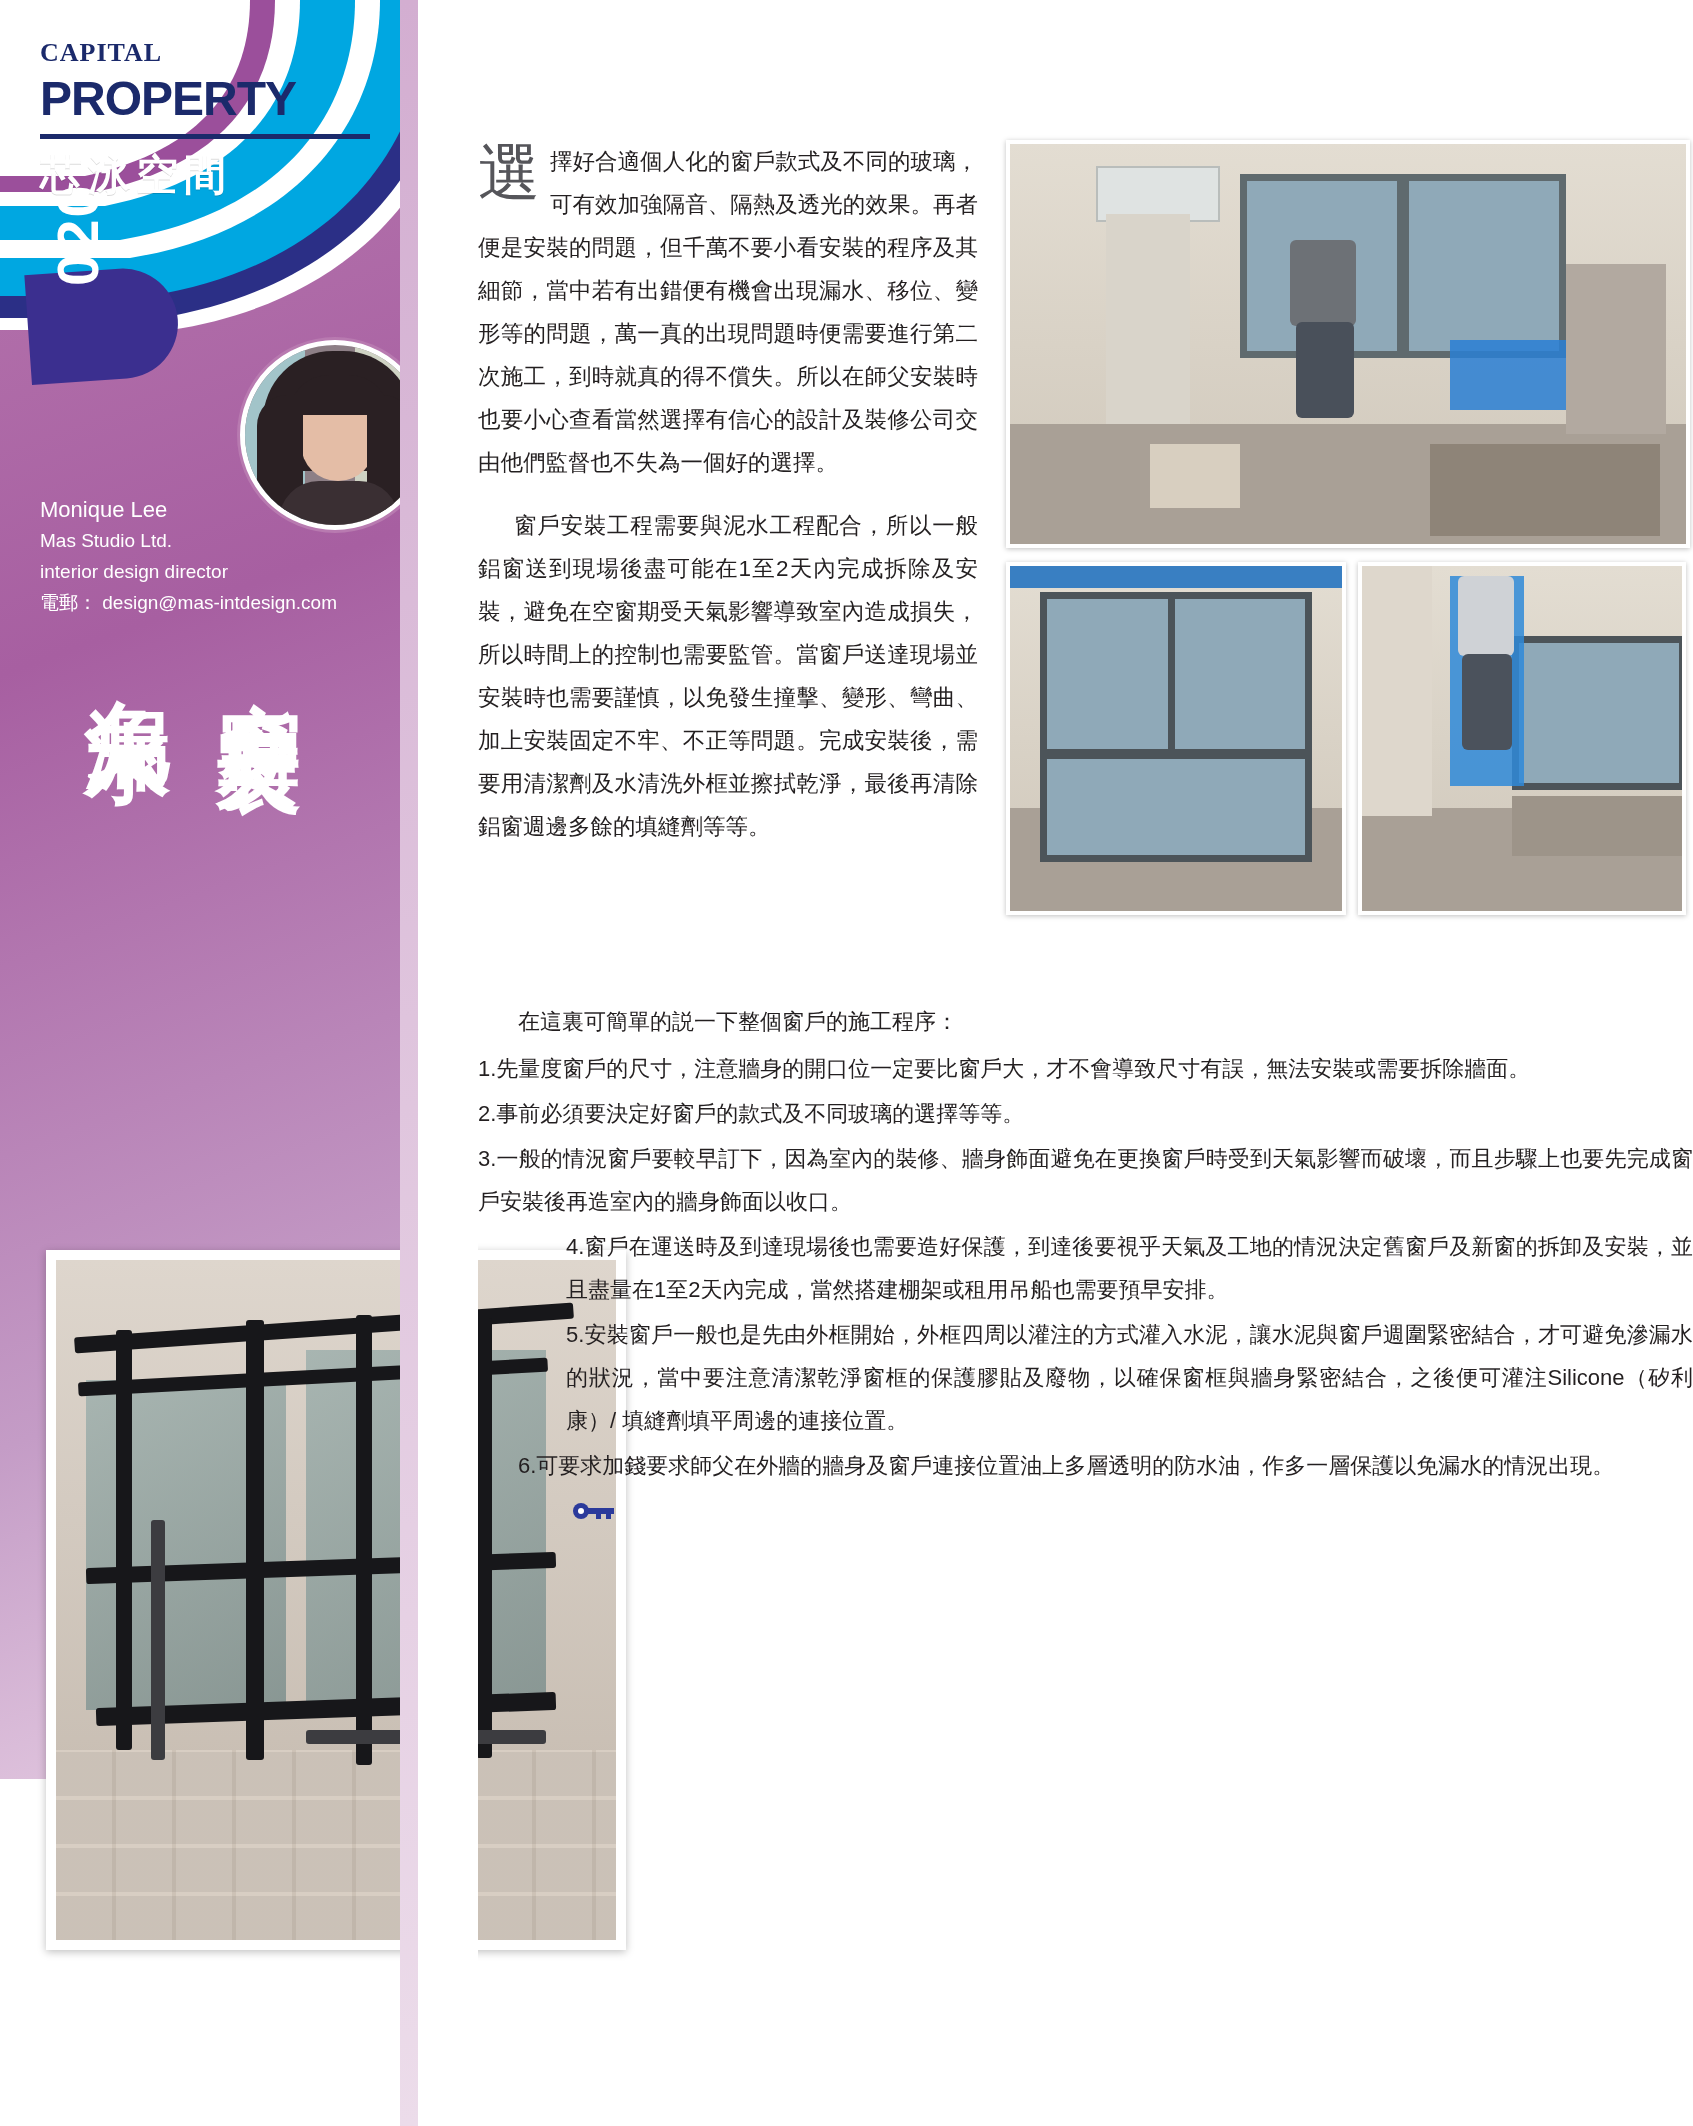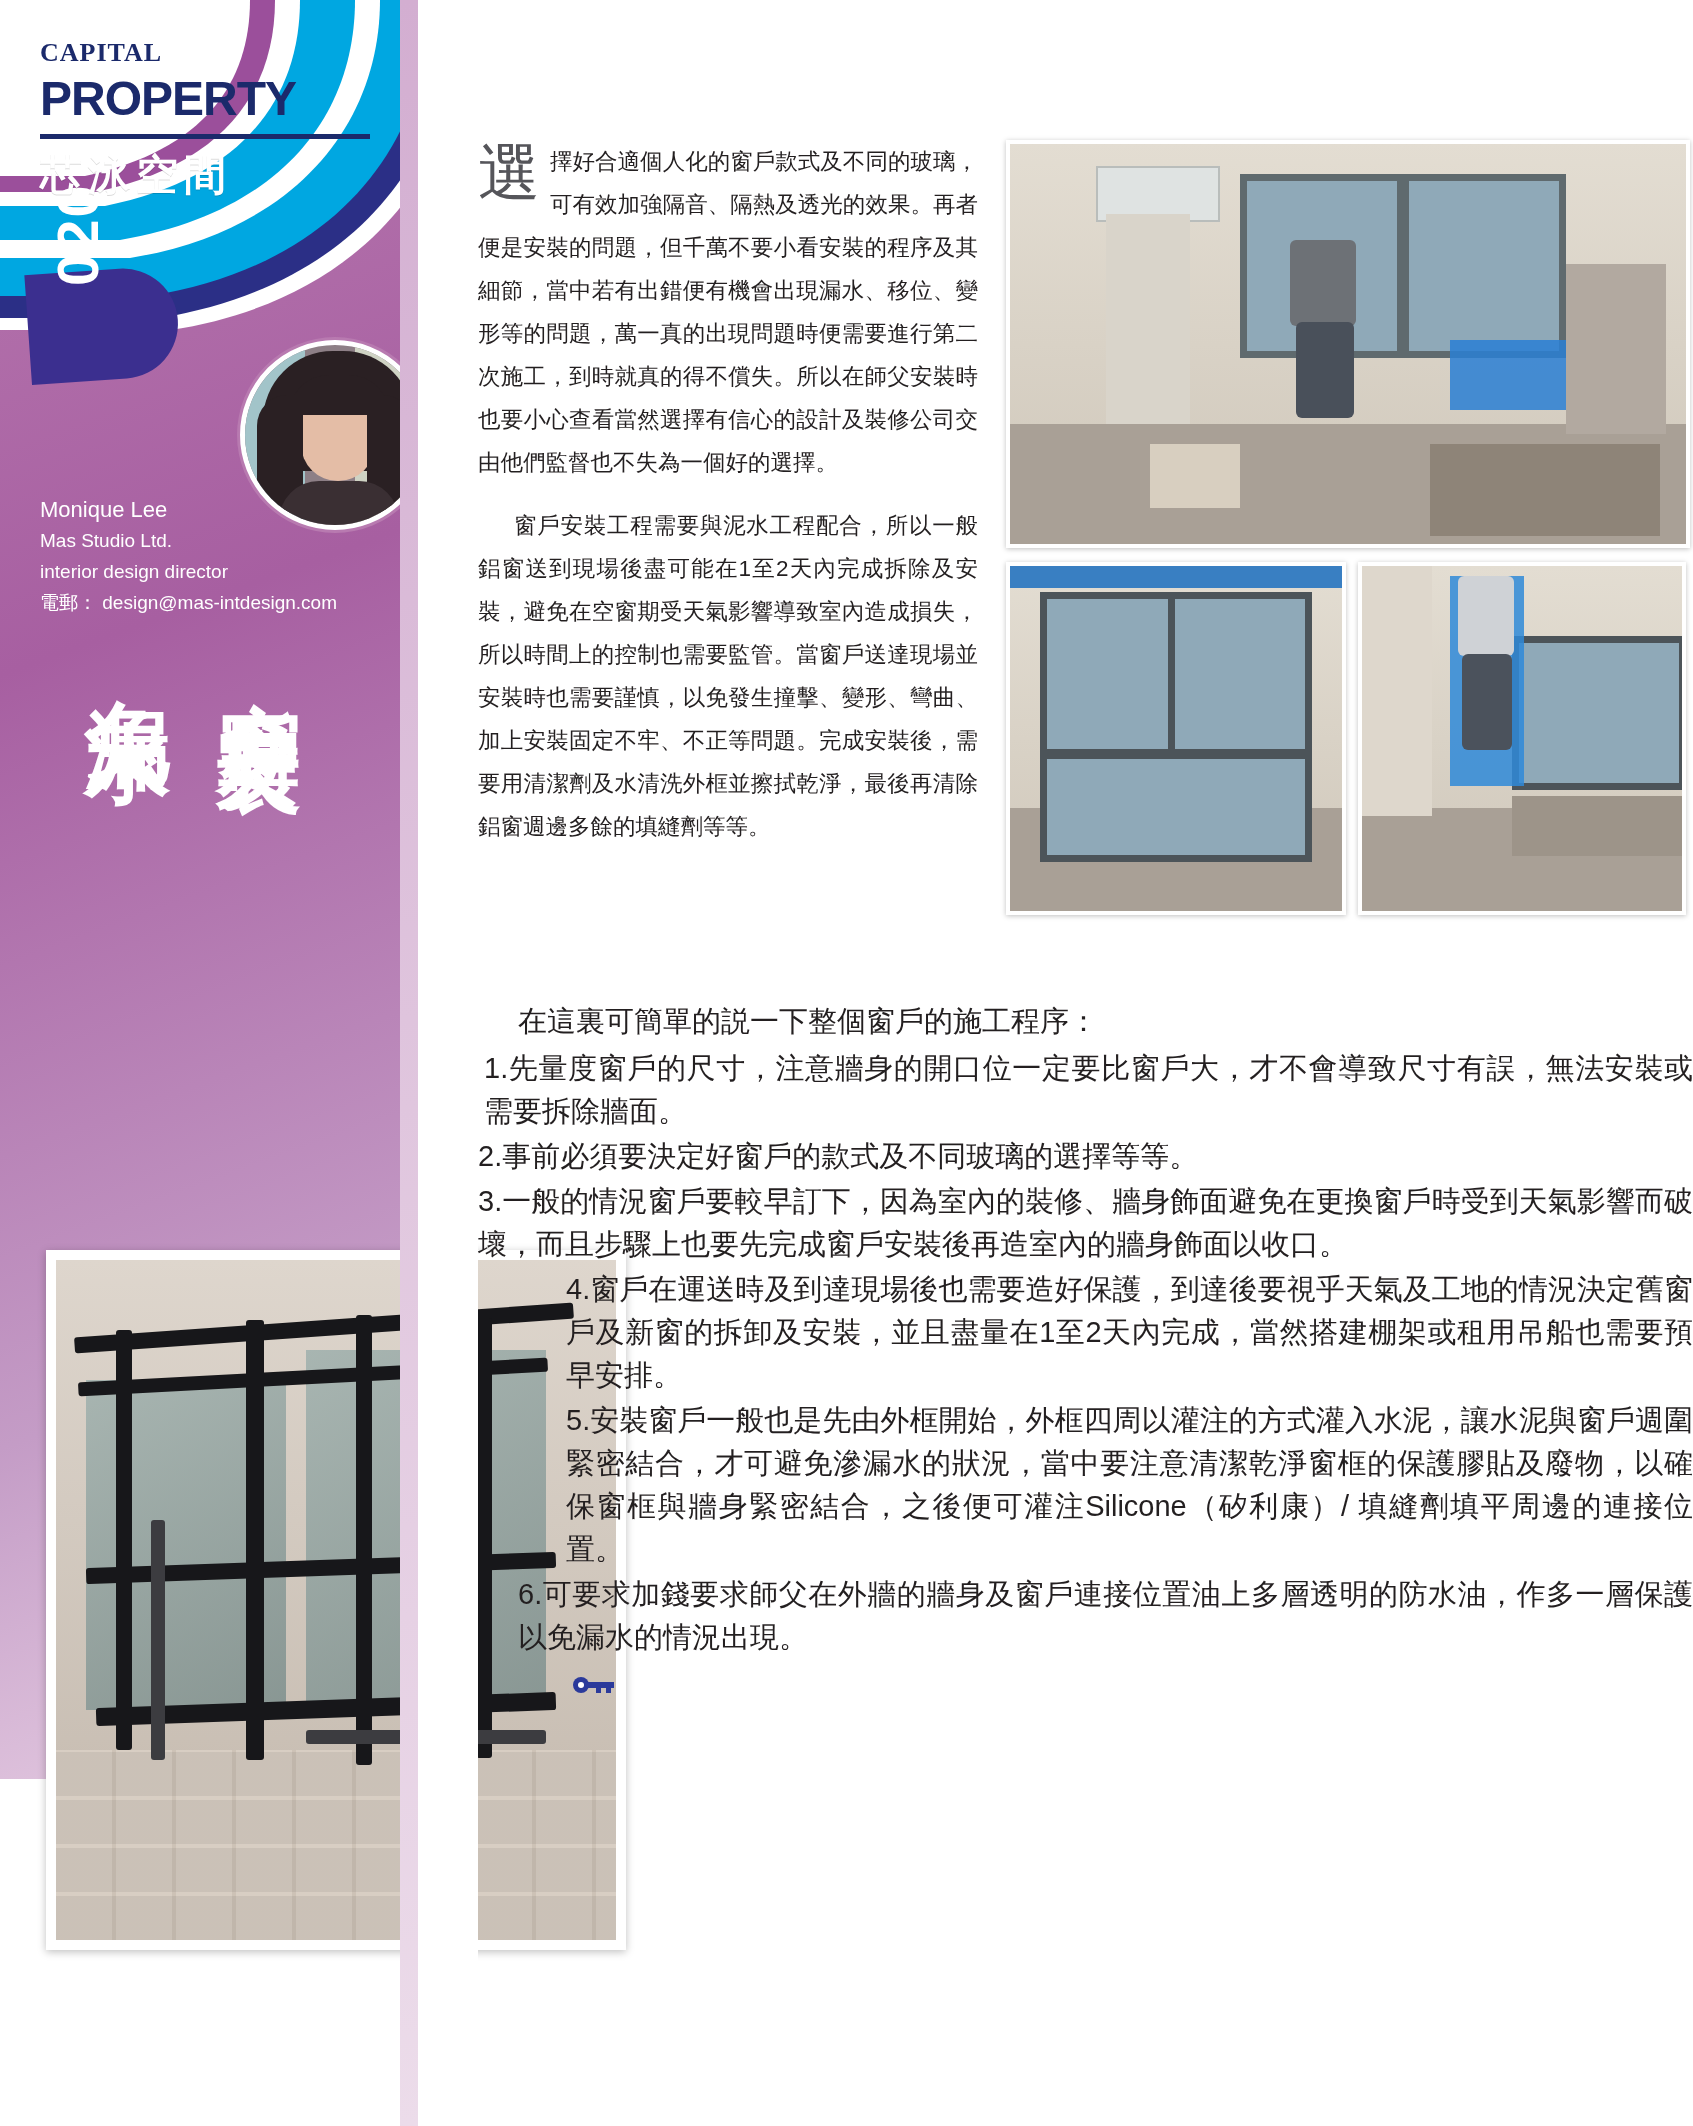--- a/index.html
+++ b/index.html
@@ -139,28 +139,28 @@
   
   .room-wall{position:absolute;inset:0;background:linear-gradient(180deg,#e3ddd2,#cfc7ba);}
   .room-win{position:absolute;background:#8fa9b8;border:7px solid #5f6a6e;}
   .room-floor{position:absolute;left:0;bottom:0;width:100%;height:30%;background:#a9a096;}
   .room-tarp{position:absolute;background:#2a7fd4;opacity:.85;}
   .room-person{position:absolute;background:#4a4f57;border-radius:6px;}
   .room-ac{position:absolute;background:#dfe3e2;border:2px solid #b9bdbb;}
   .room-col{position:absolute;background:#cdc5b8;}
   .steps{
     position:absolute;left:0;top:1000px;width:1215px;
-    font-size:29px;line-height:43px;color:#231f20;text-align:justify;
+    font-size:22px;line-height:43px;color:#231f20;text-align:justify;
   }
   .steps .lead{margin:0 0 4px 0;text-indent:40px;}
   .steps ol{margin:0;padding:0;list-style:none;counter-reset:st;}
   .steps li{
     position:relative;margin:0 0 2px 0;padding-left:0;
   }
-  .steps li.i1{margin-left:6px;}
+  .steps li.i1{margin-left:0;}
   .steps li.i2{margin-left:0;}
   .steps li.i3{margin-left:0;}
   .steps li.i4{margin-left:88px;}
   .steps li.i5{margin-left:88px;}
   .steps li.i6{margin-left:40px;}
   .steps li.i7{margin-left:88px;}
   .steps li.i8{margin-left:88px;}
   .steps li .txt{display:block;text-indent:0;}
   .steps li.i1 .txt,.steps li.i2 .txt,.steps li.i3 .txt{padding-left:0;}
   .endkey{

